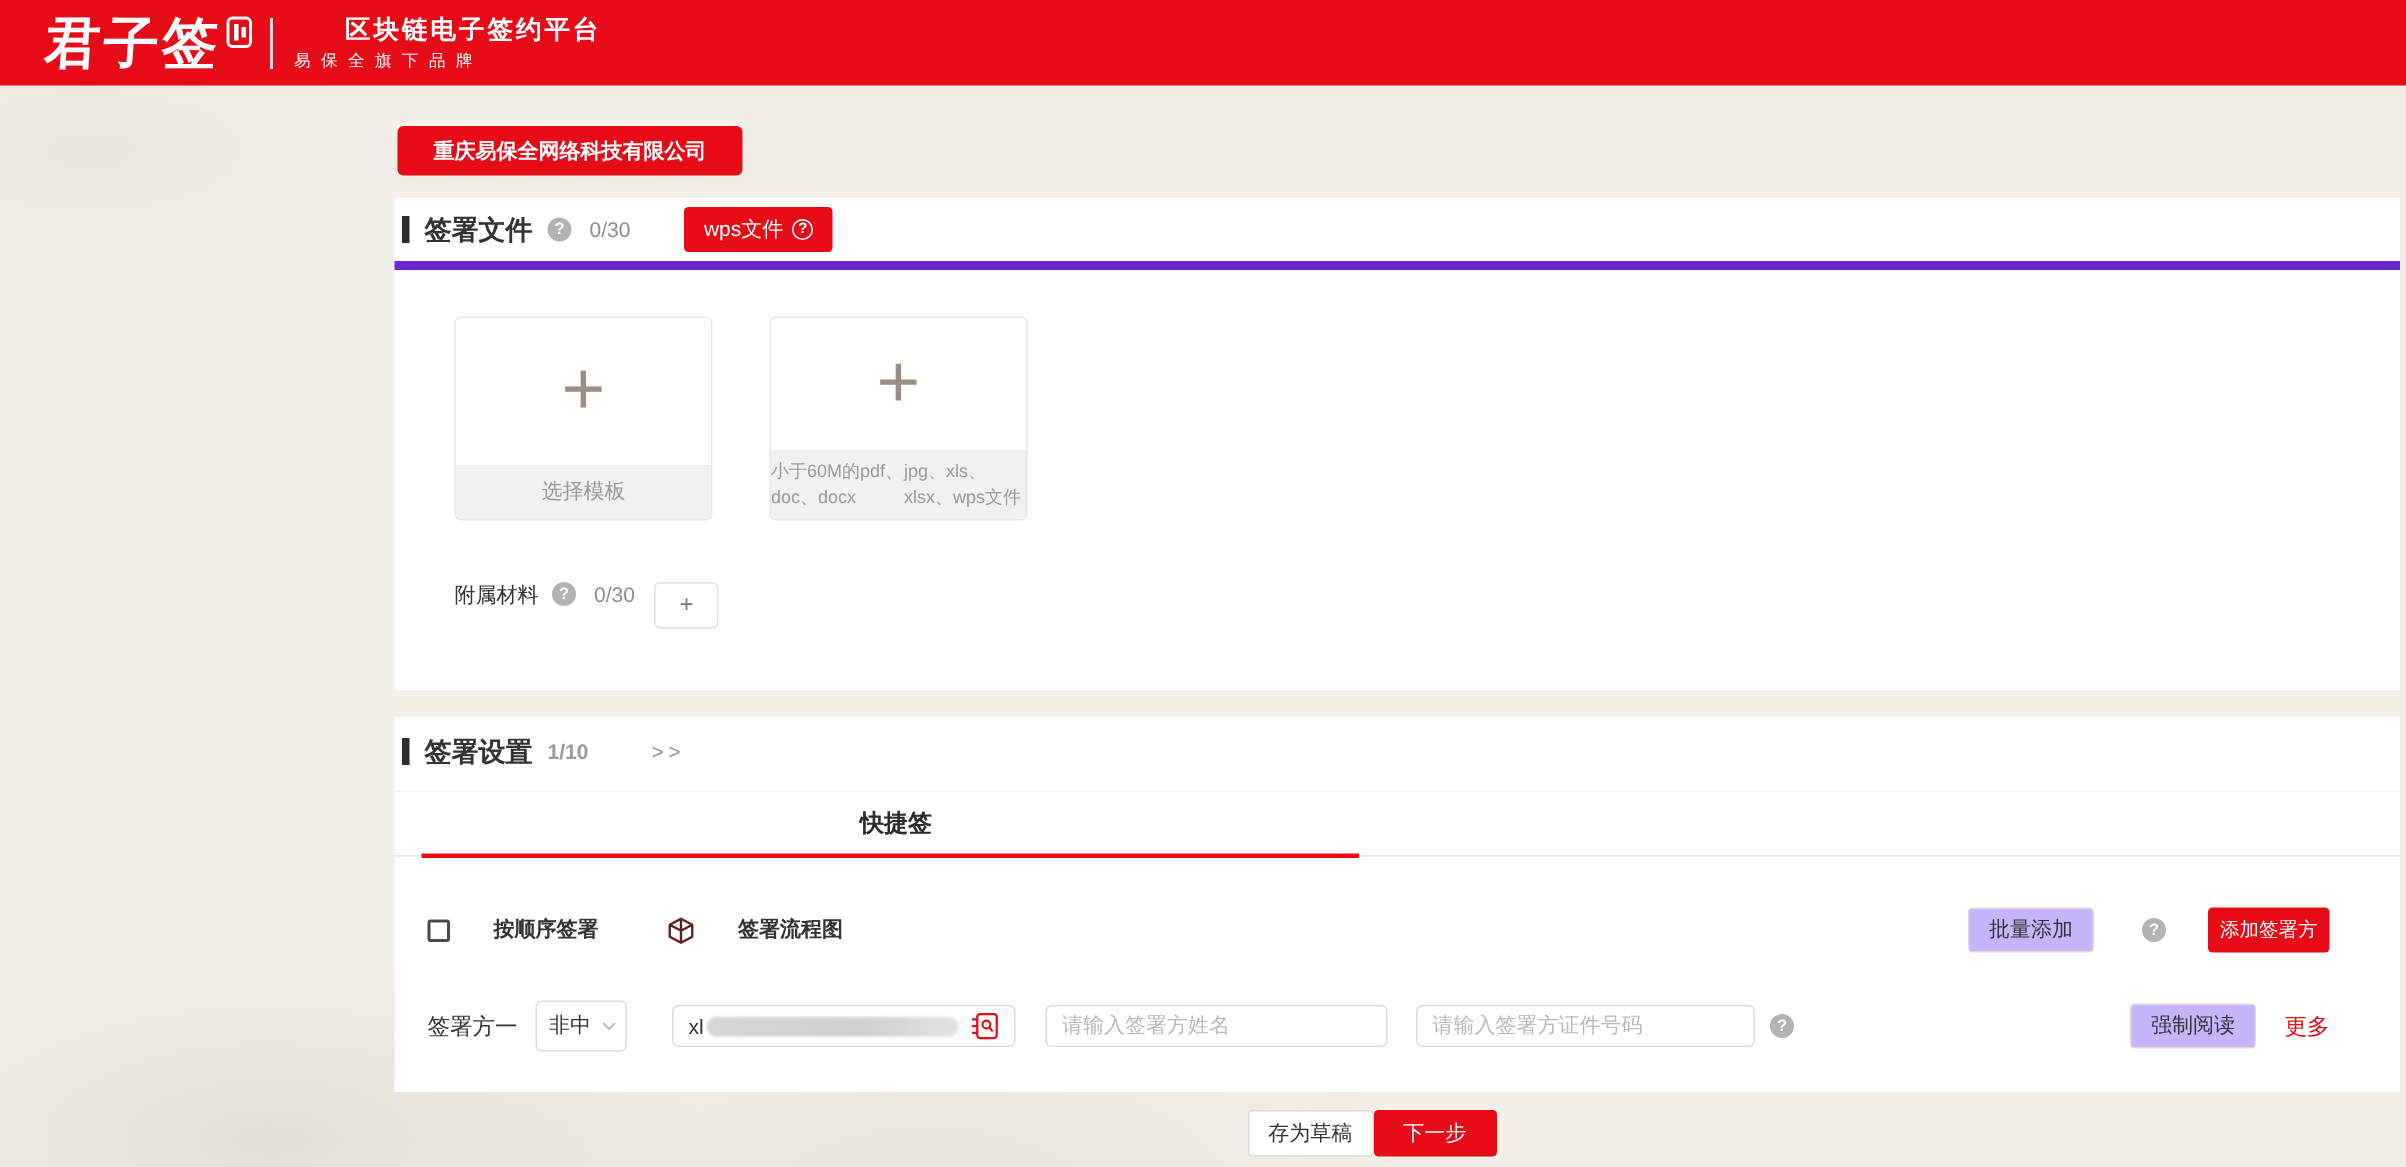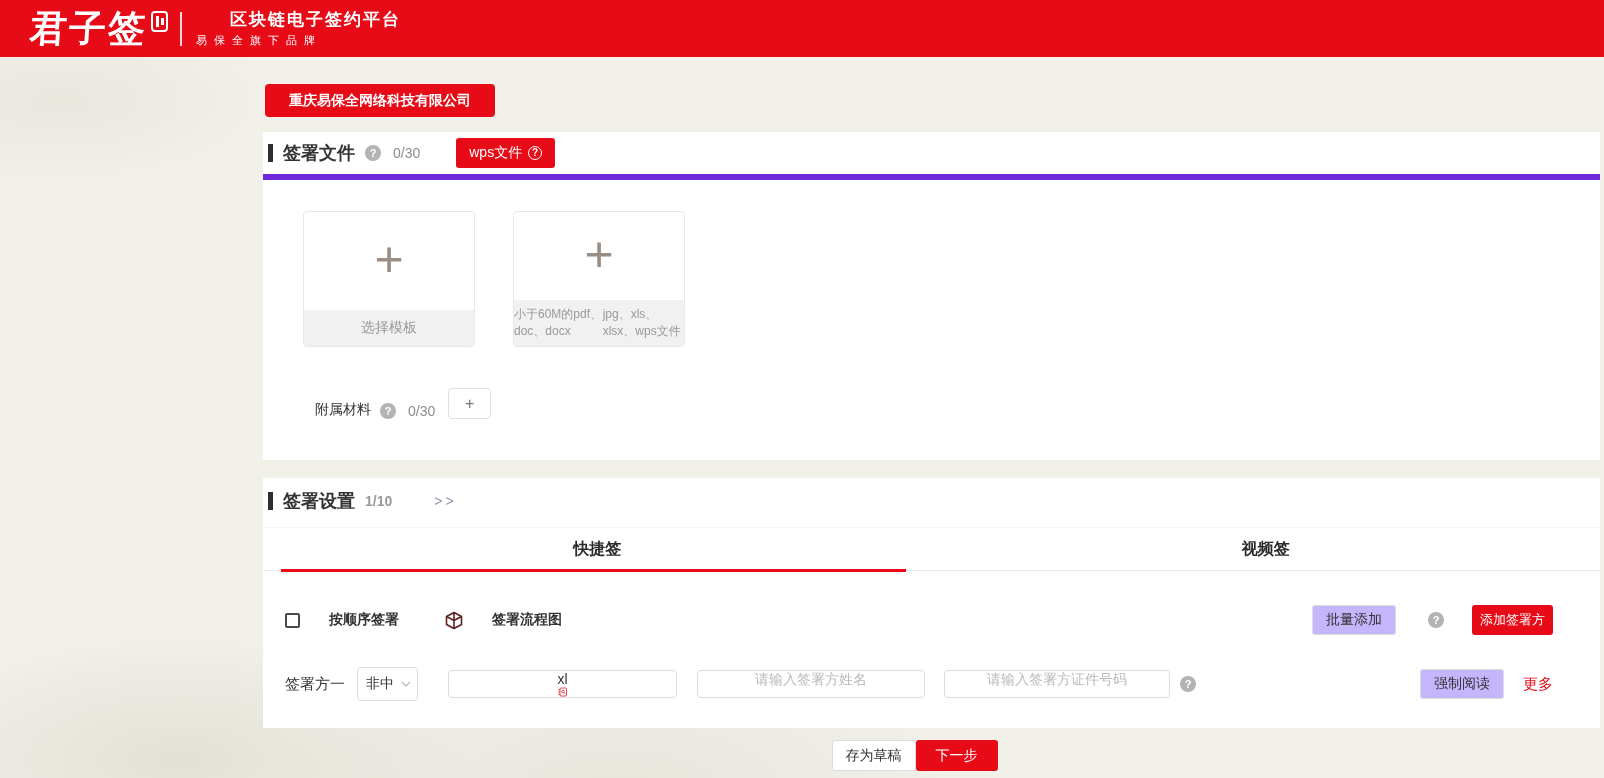--- a/index.html
+++ b/index.html
@@ -54,21 +54,21 @@
   
   .boxes-row { position:absolute; left:40px; top:79px; display:flex; gap:38px; }
   .upload-box { width:172px; height:136px; border:1px solid #e7e7e7; border-radius:4px; background:#fff; display:flex; flex-direction:column; overflow:hidden; cursor:pointer; }
   .upload-plus-area { flex:1; display:flex; align-items:center; justify-content:center; }
   .big-plus { font-size:50px; font-weight:200; color:#9a8d85; line-height:1; margin-top:-4px; }
   .upload-caption { background:#f1f1f1; color:#999; display:flex; flex-direction:row; align-items:center; justify-content:center; }
   .caption-one { height:36px; font-size:14px; }
   .caption-two { height:46px; font-size:12px; line-height:17px; }
 
   
-  .attach-row { position:absolute; left:52px; top:256px; height:31px; display:flex; align-items:flex-end; }
+  .attach-row { position:absolute; left:40px; top:256px; height:31px; display:flex; align-items:flex-start; }
   .attach-label { font-size:14px; color:#333; }
   .attach-plus-btn { width:43px; height:31px; border:1px solid #e0e0e0; border-radius:4px; background:#fff; color:#777; font-size:16px;
     display:flex; align-items:center; justify-content:center; margin-left:13px; cursor:pointer; }
 
   
   .sec2-count { font-size:14px; font-weight:bold; color:#9a9a9a; margin-left:10px; }
   .collapse-link { font-size:14px; color:#8b95a5; letter-spacing:3px; margin-left:42px; cursor:pointer; }
 
   
   .tabs { position:absolute; left:0; top:49px; width:1337px; height:44px; border-top:1px solid #f5f5f5; border-bottom:1px solid #e9e9e9; display:flex; }
@@ -84,21 +84,21 @@
   .ghost-btn { height:30px; background:#c4b5fd; border:1px solid #dcdcdc; border-radius:3px; color:#333; font-size:14px; padding:0 13px; cursor:pointer; }
   .add-signer-btn { height:30px; background:#e60b17; border:none; border-radius:3px; color:#fff; font-size:13px; padding:0 8px; margin-left:8px; cursor:pointer; }
   .controls-row .q-circle { margin-left:12px; }
 
   
   .signer-row { position:absolute; left:0; top:189px; width:1337px; height:34px; display:flex; align-items:center; padding:0 47px 0 22px; }
   .signer-label { font-size:15px; color:#333; width:64px; }
   .region-select { width:61px; height:34px; border:1px solid #dcdcdc; border-radius:4px; background:#fff; display:flex; align-items:center; padding:0 6px 0 8px; margin-left:8px; cursor:pointer; }
   .region-value { font-size:14px; color:#333; white-space:nowrap; overflow:hidden; flex:1; }
   .chevron { width:10px; height:6px; flex:none; }
-  .input-box { height:28px; border:1px solid #dcdcdc; border-radius:4px; background:#fff; display:flex; align-items:center; padding:0 10px;flex-direction:column; }
+  .input-box { height:28px; border:1px solid #dcdcdc; border-radius:4px; background:#fff; display:flex; align-items:center; padding:0 10px; }
   .account-input { width:229px; margin-left:30px; }
   .account-val { font-size:14px; color:#333; }
   .blur-bar { height:13px; flex:1; margin:0 8px 0 2px; border-radius:7px; background:linear-gradient(90deg,#d7d7d7,#cfcfcf 60%,#e3e3e3); filter:blur(1px); }
   .name-input { width:228px; margin-left:20px; }
   .id-input { width:226px; margin-left:19px; }
   .placeholder { font-size:14px; color:#b9b9b9; }
   .signer-row .q-circle { margin-left:10px; }
   .more-link { font-size:15px; color:#e60b17; margin-left:19px; cursor:pointer; }
 
   
@@ -169,21 +169,20 @@
     <div class="card card2">
       <div class="sec-head">
         <div class="sec-bar"></div>
         <div class="sec-title">签署设置</div>
         <div class="sec2-count">1/10</div>
         <div class="collapse-link">&gt;&gt;</div>
       </div>
 
       <div class="tabs">
         <div class="tab active">快捷签</div>
-        <div class="tab">视频签</div>
       </div>
 
       <div class="controls-row">
         <div class="checkbox"></div>
         <span class="ctrl-label">按顺序签署</span>
         <span class="cube-icon">
           <svg width="18" height="19" viewBox="0 0 18 19">
             <path d="M9 1.5 L16.5 5.5 V13.5 L9 17.5 L1.5 13.5 V5.5 Z M9 1.5 V9.5 M1.5 5.5 L9 9.5 L16.5 5.5 M9 9.5 V17.5" fill="none" stroke="#5f2120" stroke-width="1.6" stroke-linejoin="round"></path>
           </svg>
         </span>

